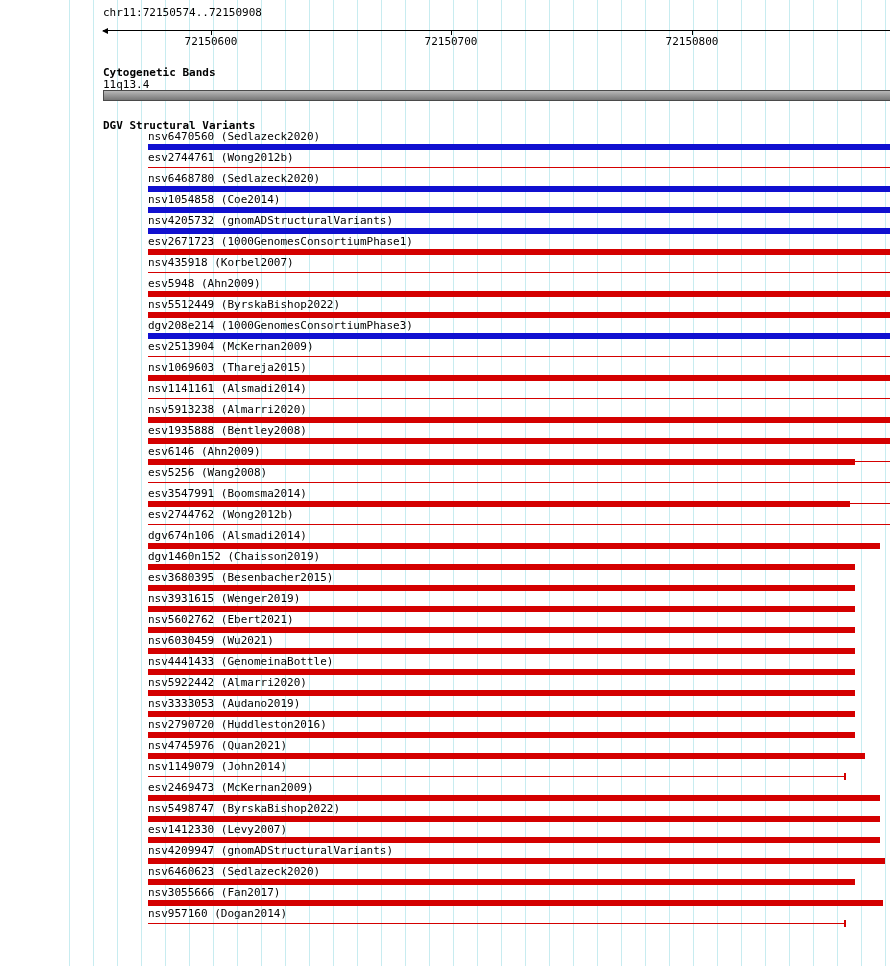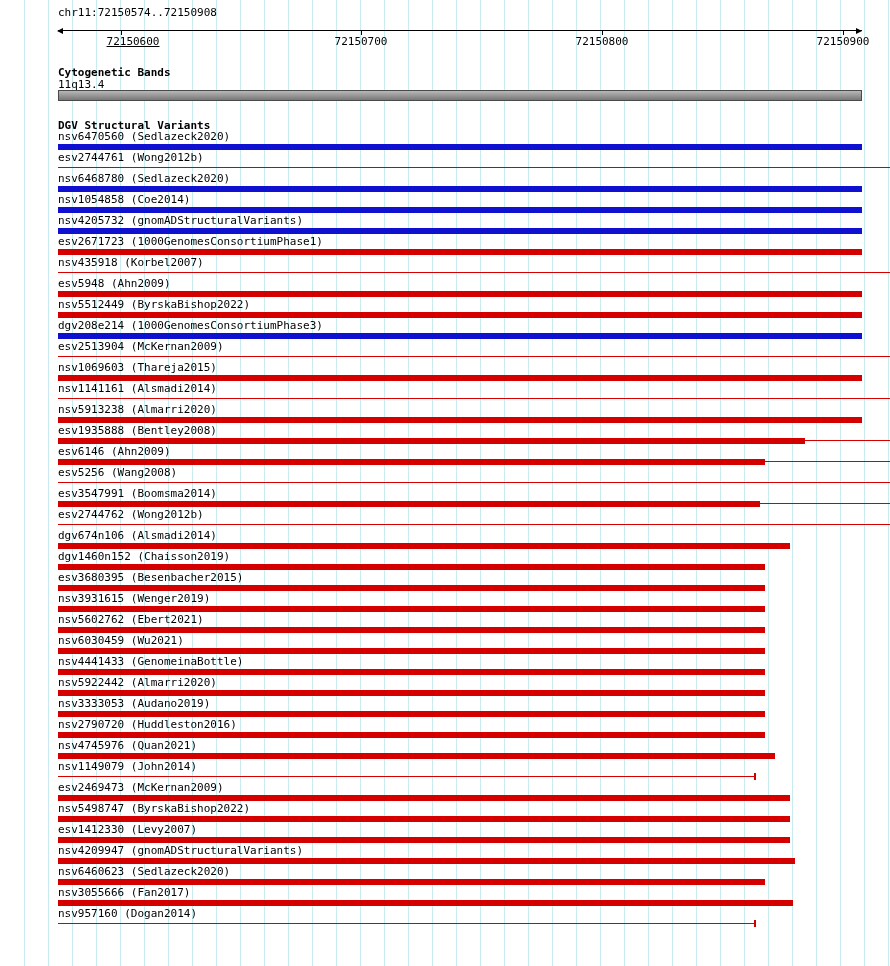--- a/index.html
+++ b/index.html
@@ -2,21 +2,21 @@
 <html style="--grid: #C8ECF0; --band: #999999;"><head>
 <meta charset="utf-8">
 <style>
   * { box-sizing: border-box; }
   body { margin: 0; background: #ffffff; }
   #app {
     position: relative; width: 890px; height: 966px; background: #fff;
     font-family: "DejaVu Sans Mono", "Liberation Mono", monospace;
     font-size: 11px; line-height: 12px; color: #000; overflow: hidden;
   }
-  .layer { position: absolute; inset: 0; }
+  .layer { position: absolute; inset: 0; margin-left: 45px; }
   .gridline { position: absolute; top: 0; bottom: 0; width: 1px; background: var(--grid, #c8ecf0); }
   .region-label { position: absolute; left: 58px; top: 7px; white-space: pre; }
   .ruler-line { position: absolute; left: 58px; top: 30px; width: 804px; height: 1px; background: #000; }
   .arrow { position: absolute; width: 0; height: 0; border-top: 3px solid transparent; border-bottom: 3px solid transparent; }
   .arrow-left  { left: 57px;  top: 28px; border-right: 6px solid #000; }
   .arrow-right { left: 856px; top: 28px; border-left: 6px solid #000; }
   .rtick { position: absolute; top: 31px; width: 1px; height: 4px; background: #000; }
   .rtick-label { position: absolute; top: 36px; transform: translateX(-50%); white-space: pre; }
   .section-title { position: absolute; left: 58px; font-weight: bold; white-space: pre; }
   .band-label { position: absolute; left: 58px; top: 79px; white-space: pre; }
@@ -74,21 +74,21 @@
       <div class="gridline" style="left: 888px;"></div>
     </div>
 
   <div id="ruler" class="layer">
     <div class="region-label">chr11:72150574..72150908</div>
     <div class="ruler-line"></div>
     <div class="arrow arrow-left"></div>
     <div class="arrow arrow-right"></div>
     <div id="ruler-ticks" class="layer">
         <div class="rtick" style="left: 121px;"></div>
-        <div class="rtick-label" style="left: 133px; text-decoration: underline;">72150600</div>
+        <div class="rtick-label" style="left: 121px;">72150600</div>
         <div class="rtick" style="left: 361px;"></div>
         <div class="rtick-label" style="left: 361px;">72150700</div>
         <div class="rtick" style="left: 602px;"></div>
         <div class="rtick-label" style="left: 602px;">72150800</div>
         <div class="rtick" style="left: 843px;"></div>
         <div class="rtick-label" style="left: 843px;">72150900</div>
       </div>
   </div>
 
   <div id="cyto" class="layer">

